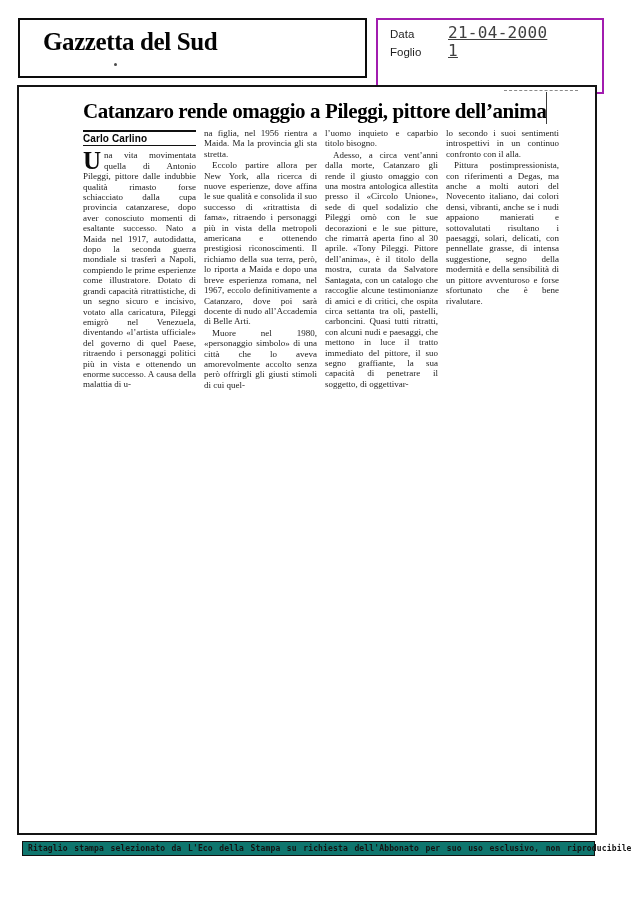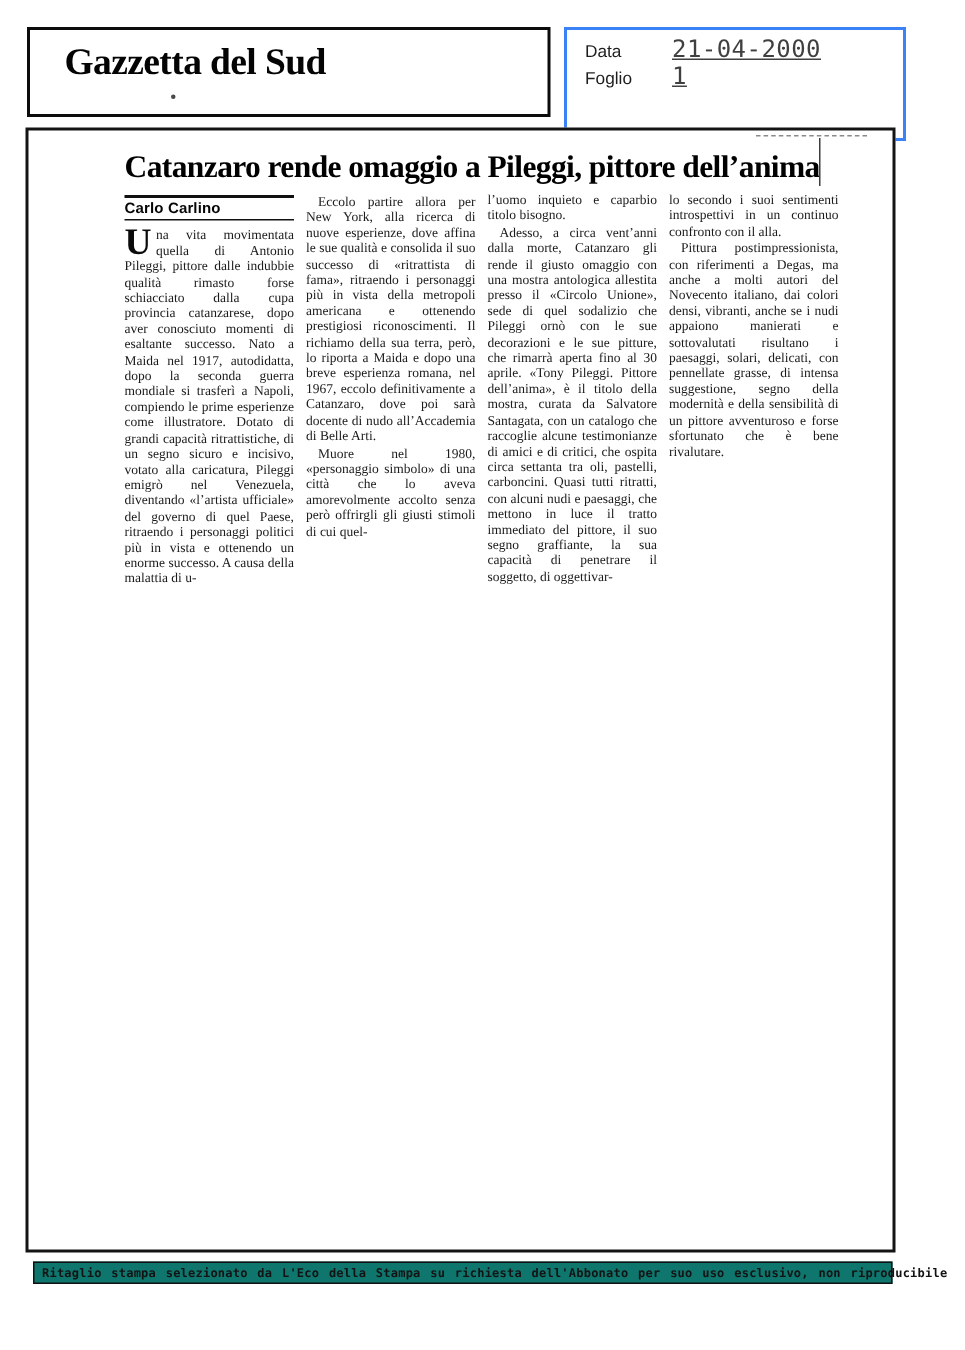--- a/index.html
+++ b/index.html
@@ -20,21 +20,21 @@
     position: absolute; left: 23px; top: 8px;
     font-family: "Liberation Serif", serif; font-weight: 700;
     font-size: 25px; letter-spacing: -0.4px; color: #040404; white-space: nowrap;
   }
   .masthead-dot {
     position: absolute; left: 94px; top: 43px; width: 3px; height: 3px;
     background: #4a4a4a; border-radius: 50%;
   }
   .meta-box {
     position: absolute; left: 376px; top: 18px; width: 228px; height: 76px;
-    border: 2px solid #3b82f6; background: #fff; padding: 3px 0 0 12px;
+    border: 2px solid #a21caf; background: #fff; padding: 3px 0 0 12px;
   }
   .meta-row { display: flex; align-items: baseline; height: 18px; }
   .meta-label {
     width: 58px; font-family: "Liberation Sans", sans-serif;
     font-size: 11.5px; color: #1e1e1e;
   }
   .meta-value {
     font-family: "DejaVu Sans Mono", monospace; font-size: 16px; color: #404040;
     letter-spacing: 0.3px;
     text-decoration: underline;
@@ -127,20 +127,21 @@
   <div class="columns">
 
     <div class="col">
       <div class="byline-box">
         <span class="byline-label">Carlo Carlino</span>
       </div>
       <p><span class="dropcap">U</span><span>na vita movimentata quella di Antonio Pileggi, pittore dalle indubbie qualità rimasto forse schiacciato dalla cupa provincia catanzarese, dopo aver conosciuto momenti di esaltante successo. Nato a Maida nel 1917, autodidatta, dopo la seconda guerra mondiale si trasferì a Napoli, compiendo le prime esperienze come illustratore. Dotato di grandi capacità ritrattistiche, di un segno sicuro e incisivo, votato alla caricatura, Pileggi emigrò nel Venezuela, diventando «l’artista ufficiale» del governo di quel Paese, ritraendo i personaggi politici più in vista e ottenendo un enorme successo. A causa della malattia di u-</span></p>
     </div>
 
     <div class="col">
+      <p>na figlia, nel 1956 rientra a Maida. Ma la provincia gli sta stretta.</p>
       <p class="indent">Eccolo partire allora per New York, alla ricerca di nuove esperienze, dove affina le sue qualità e consolida il suo successo di «ritrattista di fama», ritraendo i personaggi più in vista della metropoli americana e ottenendo prestigiosi riconoscimenti. Il richiamo della sua terra, però, lo riporta a Maida e dopo una breve esperienza romana, nel 1967, eccolo definitivamente a Catanzaro, dove poi sarà docente di nudo all’Accademia di Belle Arti.</p>
       <p class="indent">Muore nel 1980, «personaggio simbolo» di una città che lo aveva amorevolmente accolto senza però offrirgli gli giusti stimoli di cui quel-</p>
     </div>
 
     <div class="col">
       <p>l’uomo inquieto e caparbio titolo bisogno.</p>
       <p class="indent">Adesso, a circa vent’anni dalla morte, Catanzaro gli rende il giusto omaggio con una mostra antologica allestita presso il «Circolo Unione», sede di quel sodalizio che Pileggi ornò con le sue decorazioni e le sue pitture, che rimarrà aperta fino al 30 aprile. «Tony Pileggi. Pittore dell’anima», è il titolo della mostra, curata da Salvatore Santagata, con un catalogo che raccoglie alcune testimonianze di amici e di critici, che ospita circa settanta tra oli, pastelli, carboncini. Quasi tutti ritratti, con alcuni nudi e paesaggi, che mettono in luce il tratto immediato del pittore, il suo segno graffiante, la sua capacità di penetrare il soggetto, di oggettivar-</p>
     </div>
 
     <div class="col">

